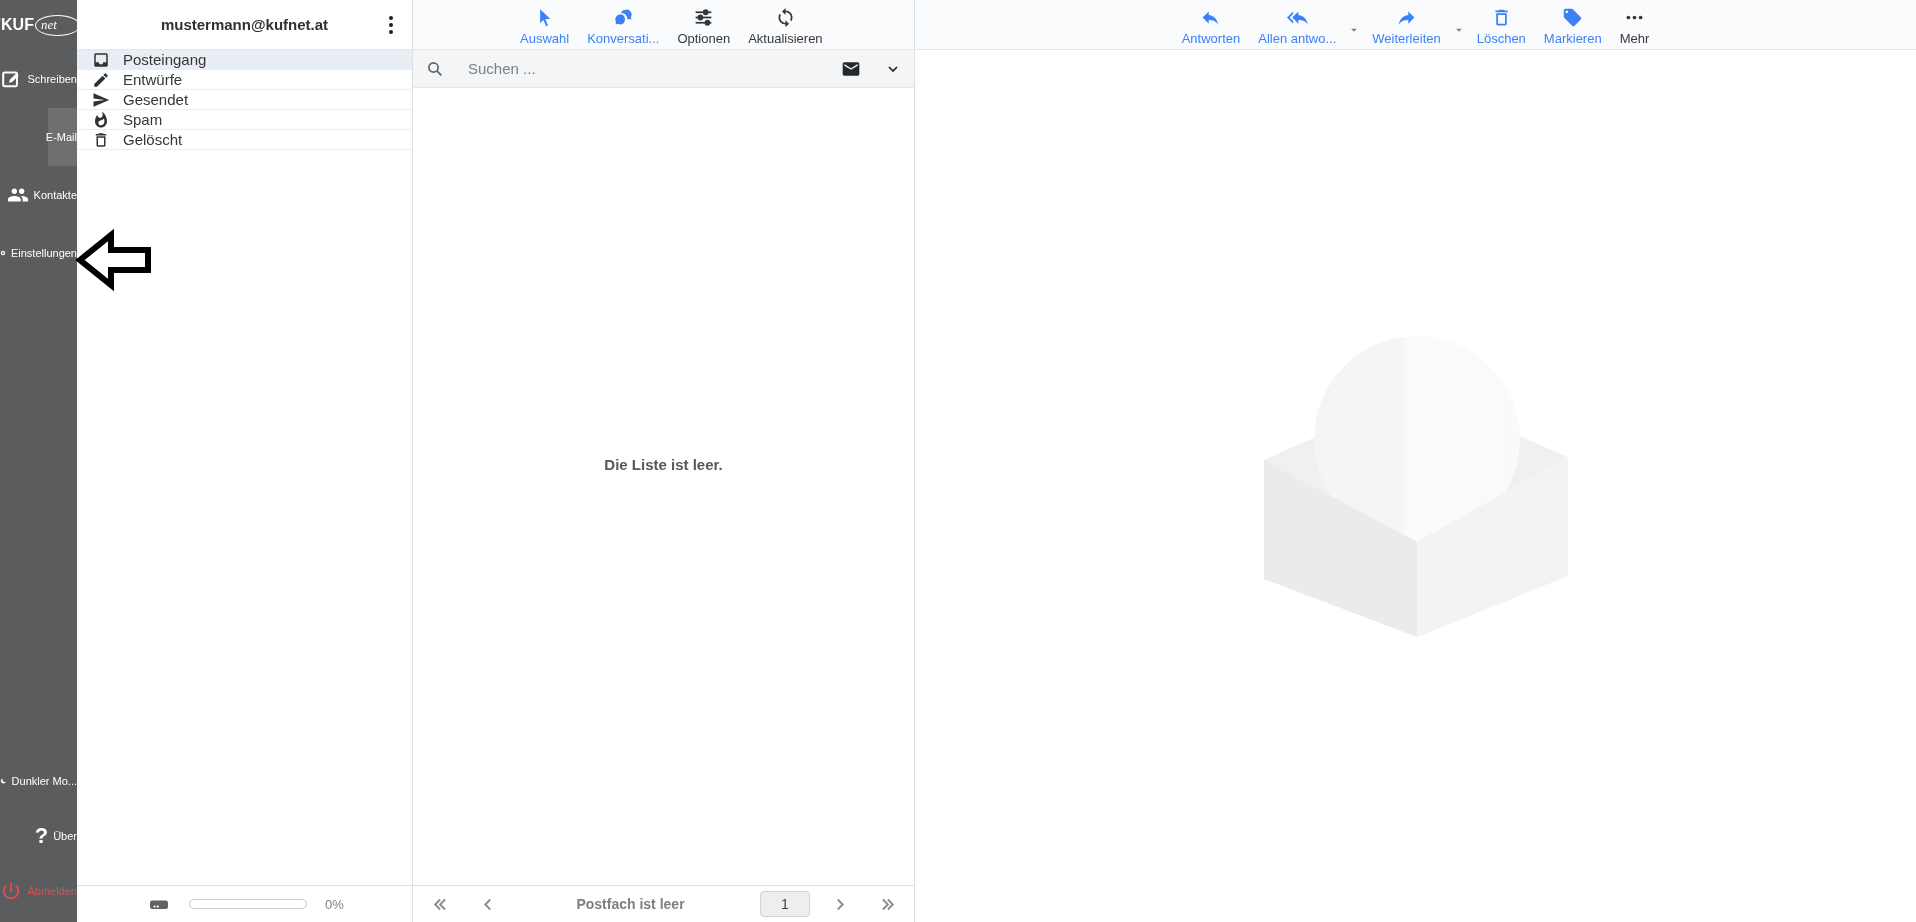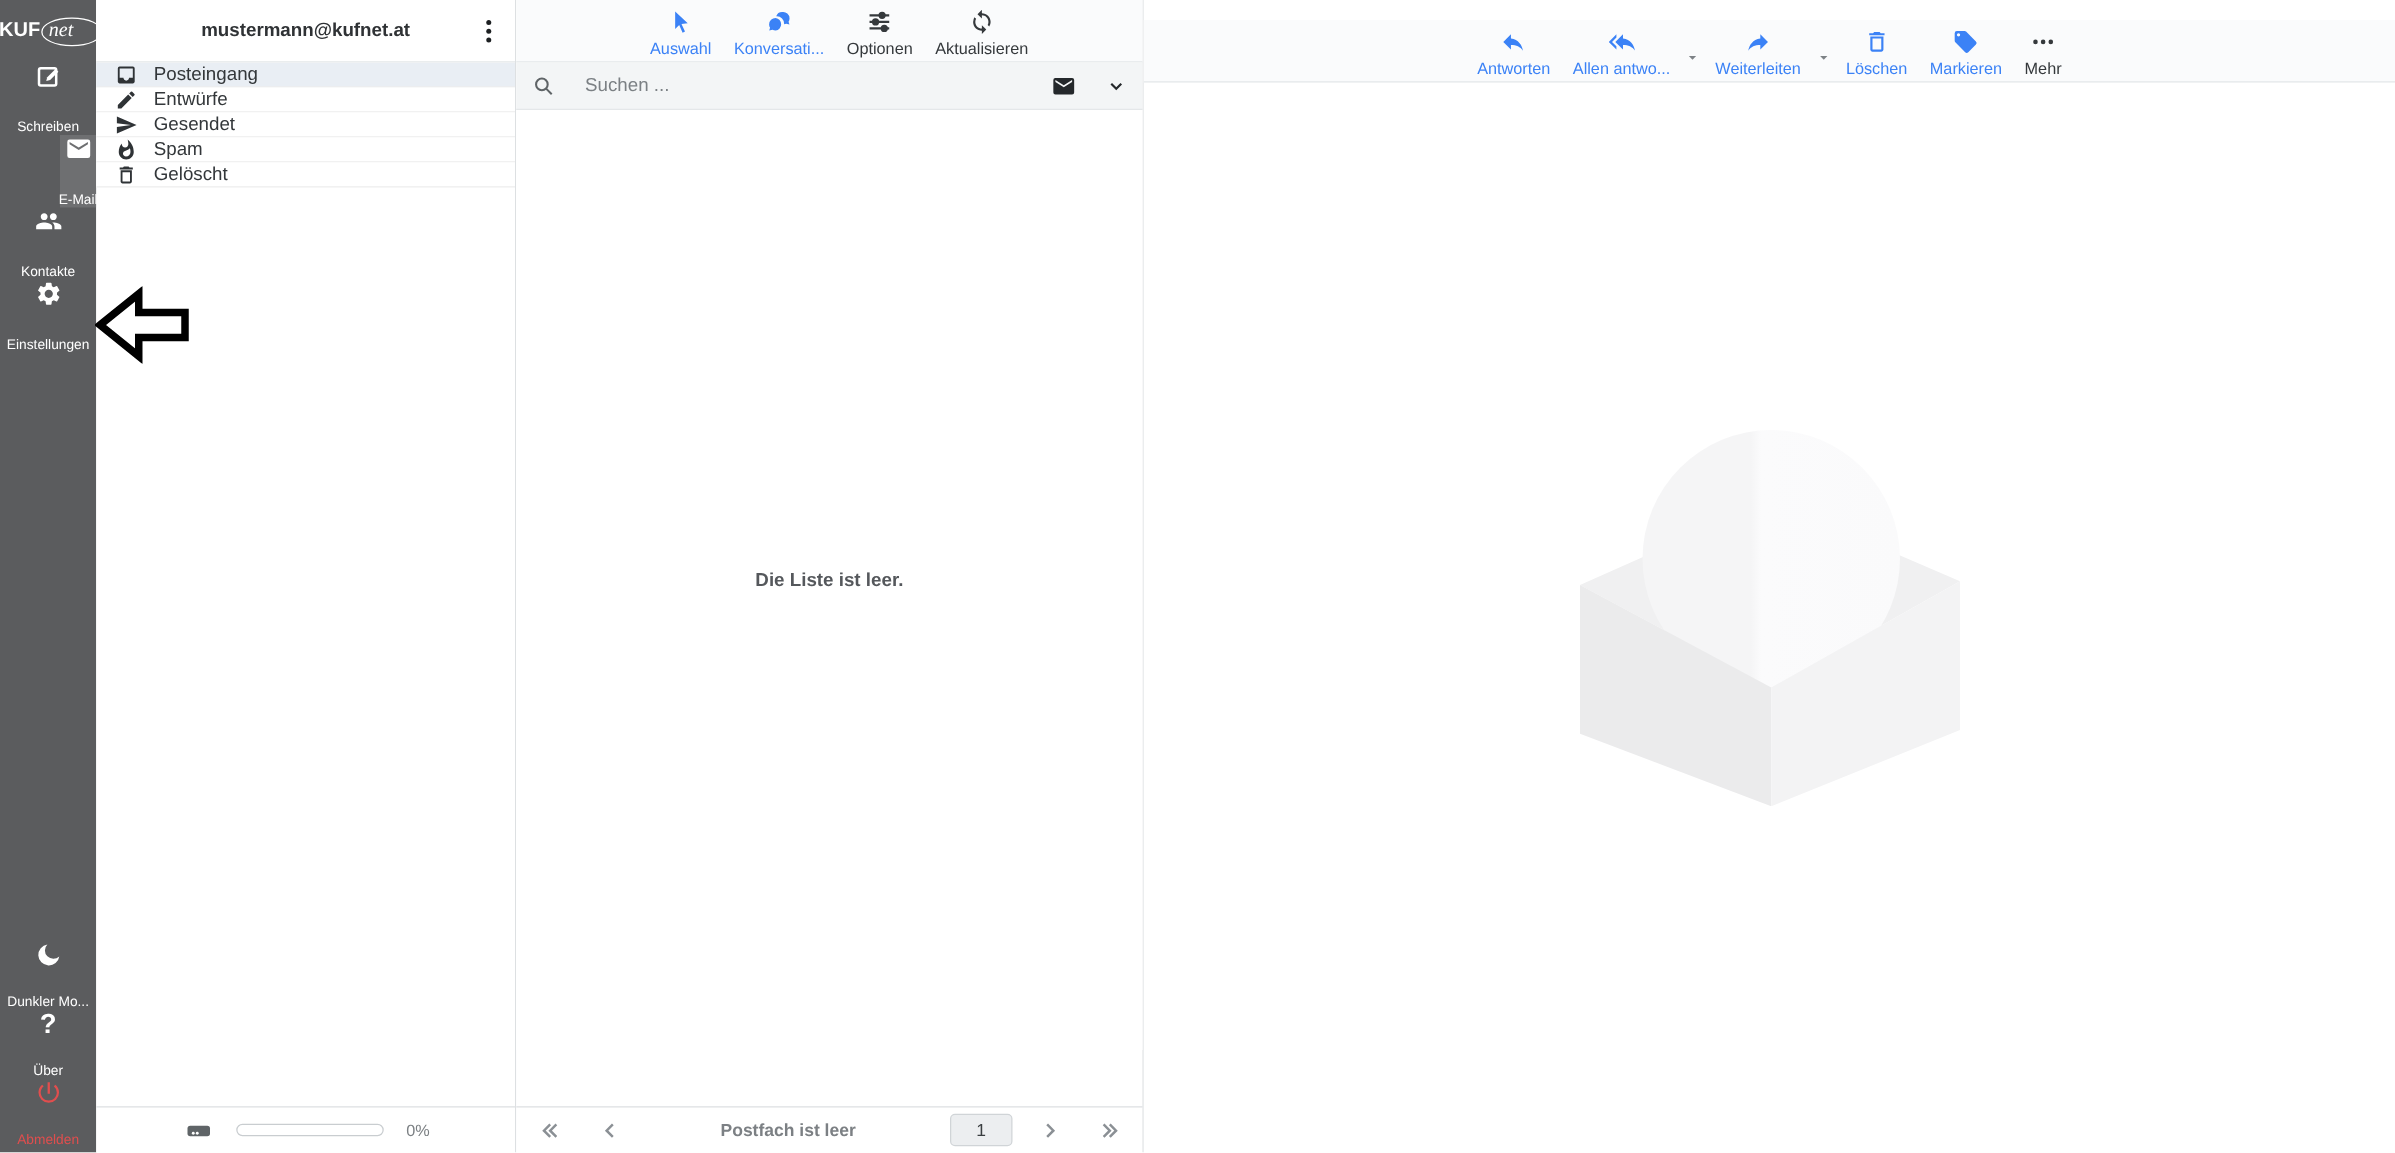--- a/index.html
+++ b/index.html
@@ -4,22 +4,22 @@
 <style>
   * { box-sizing: border-box; margin: 0; padding: 0; }
   html,body { width:1916px; height:922px; overflow:hidden; }
   body { font-family:"Liberation Sans", sans-serif; background:#fff; color:#33373a; }
   #app { display:flex; width:100%; height:100%; position:relative; }
 
   
   .sidebar { width:77px; background:#5b5c5e; color:#fff; display:flex; flex-direction:column; flex:0 0 77px; }
   .logo { height:50px; display:flex; align-items:center; justify-content:center; gap:1px; cursor:pointer; }
   .logo .kuf { font-weight:bold; font-size:16px; letter-spacing:0; }
-  .logo .net { font-family:"Liberation Serif", serif; font-style:italic; font-size:16px; border:1px solid #fff; border-radius:50%; padding:1px 22px 2px 5px; }
-  .side-item { height:58px; display:flex; flex-direction:column; align-items:center; justify-content:space-between; gap:5px; cursor:pointer; }
+  .logo .net { font-family:"Liberation Serif", serif; font-style:italic; font-size:13px; border:1px solid #fff; border-radius:50%; padding:1px 22px 2px 5px; }
+  .side-item { height:58px; display:flex; flex-direction:row; align-items:center; justify-content:flex-end; gap:5px; cursor:pointer; }
   .side-item.selected { background:#6e6f71;margin-left:48px; }
   .side-item svg { width:22px; height:22px; }
   .side-item .slbl { font-size:11px; line-height:12px; white-space:nowrap; }
   .side-bottom { margin-top:auto; padding-bottom:4px; }
   .side-bottom .side-item { height:55px; }
   .side-item.danger { color:#e04e4e; }
   .q-glyph { font-size:22px; font-weight:bold; line-height:22px; height:22px; }
 
   
   .folder-panel { width:336px; flex:0 0 336px; background:#fff; border-right:1px solid #dde0e2; display:flex; flex-direction:column; }
@@ -62,21 +62,21 @@
   .pg-btn { width:26px; height:26px; display:flex; align-items:center; justify-content:center; color:#8b9095; cursor:pointer; }
   .pg-btn svg { width:17px; height:17px; }
   .pg-btn.first { margin-right:22px; }
   .pg-btn.prev { margin-right:0; }
   .pg-status { flex:1; text-align:center; font-weight:bold; font-size:14px; color:#7c8084; }
   .page-box { width:50px; height:26px; background:#eceef0; border:1px solid #d0d4d7; border-radius:4px; display:flex; align-items:center; justify-content:center; font-size:14px; color:#3a3e41; margin-right:16px; cursor:text; }
   .pg-btn.next { margin-right:22px; }
 
   
   .mail-panel { flex:1; display:flex; flex-direction:column; background:#fff; }
-  .mail-toolbar { height:50px; flex:0 0 50px; background:#fafbfc; border-bottom:1px solid #e4e7e9; display:flex; justify-content:center;margin-top:16px; }
+  .mail-toolbar { height:50px; flex:0 0 50px; background:#fafbfc; border-bottom:1px solid #e4e7e9; display:flex; justify-content:center; }
   .mail-body { flex:1; display:flex; align-items:center; justify-content:center; }
   .watermark { width:304px; height:302px; }
 
   
   .annotation-arrow { position:absolute; left:76px; top:229px; width:76px; height:62px; z-index:50; pointer-events:none; }
 </style>
 </head>
 <body>
 
 <div id="app">

